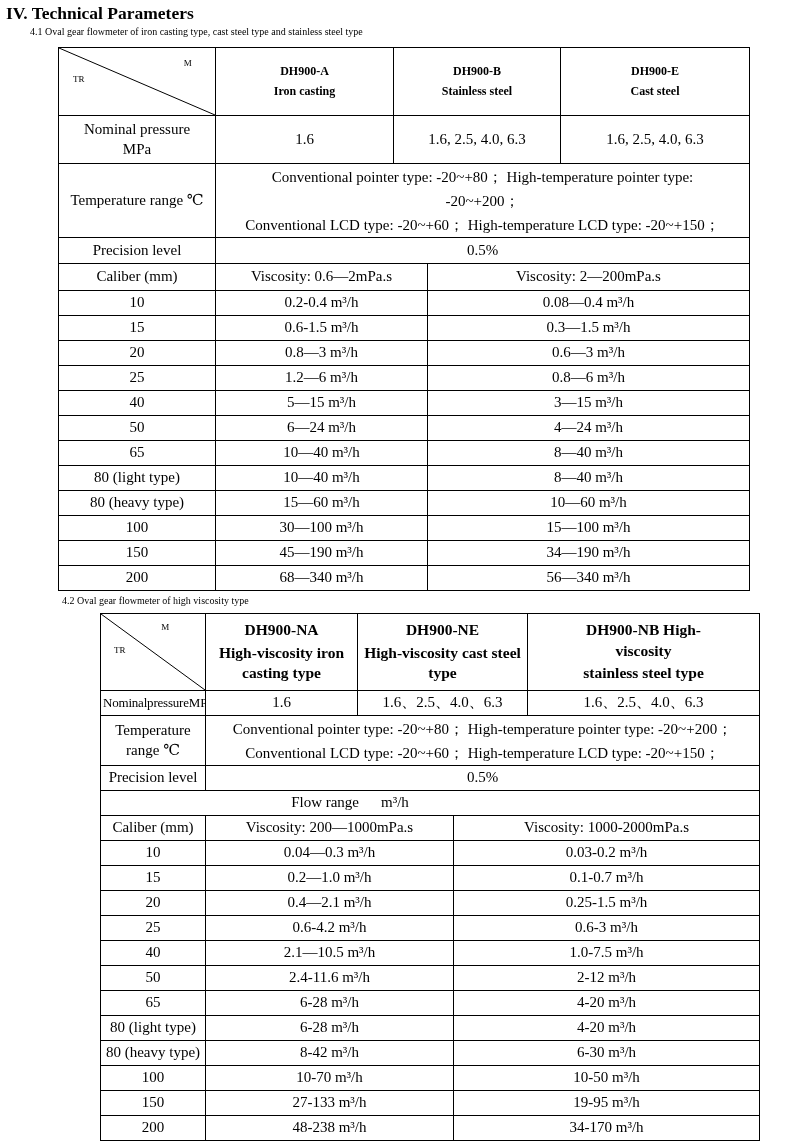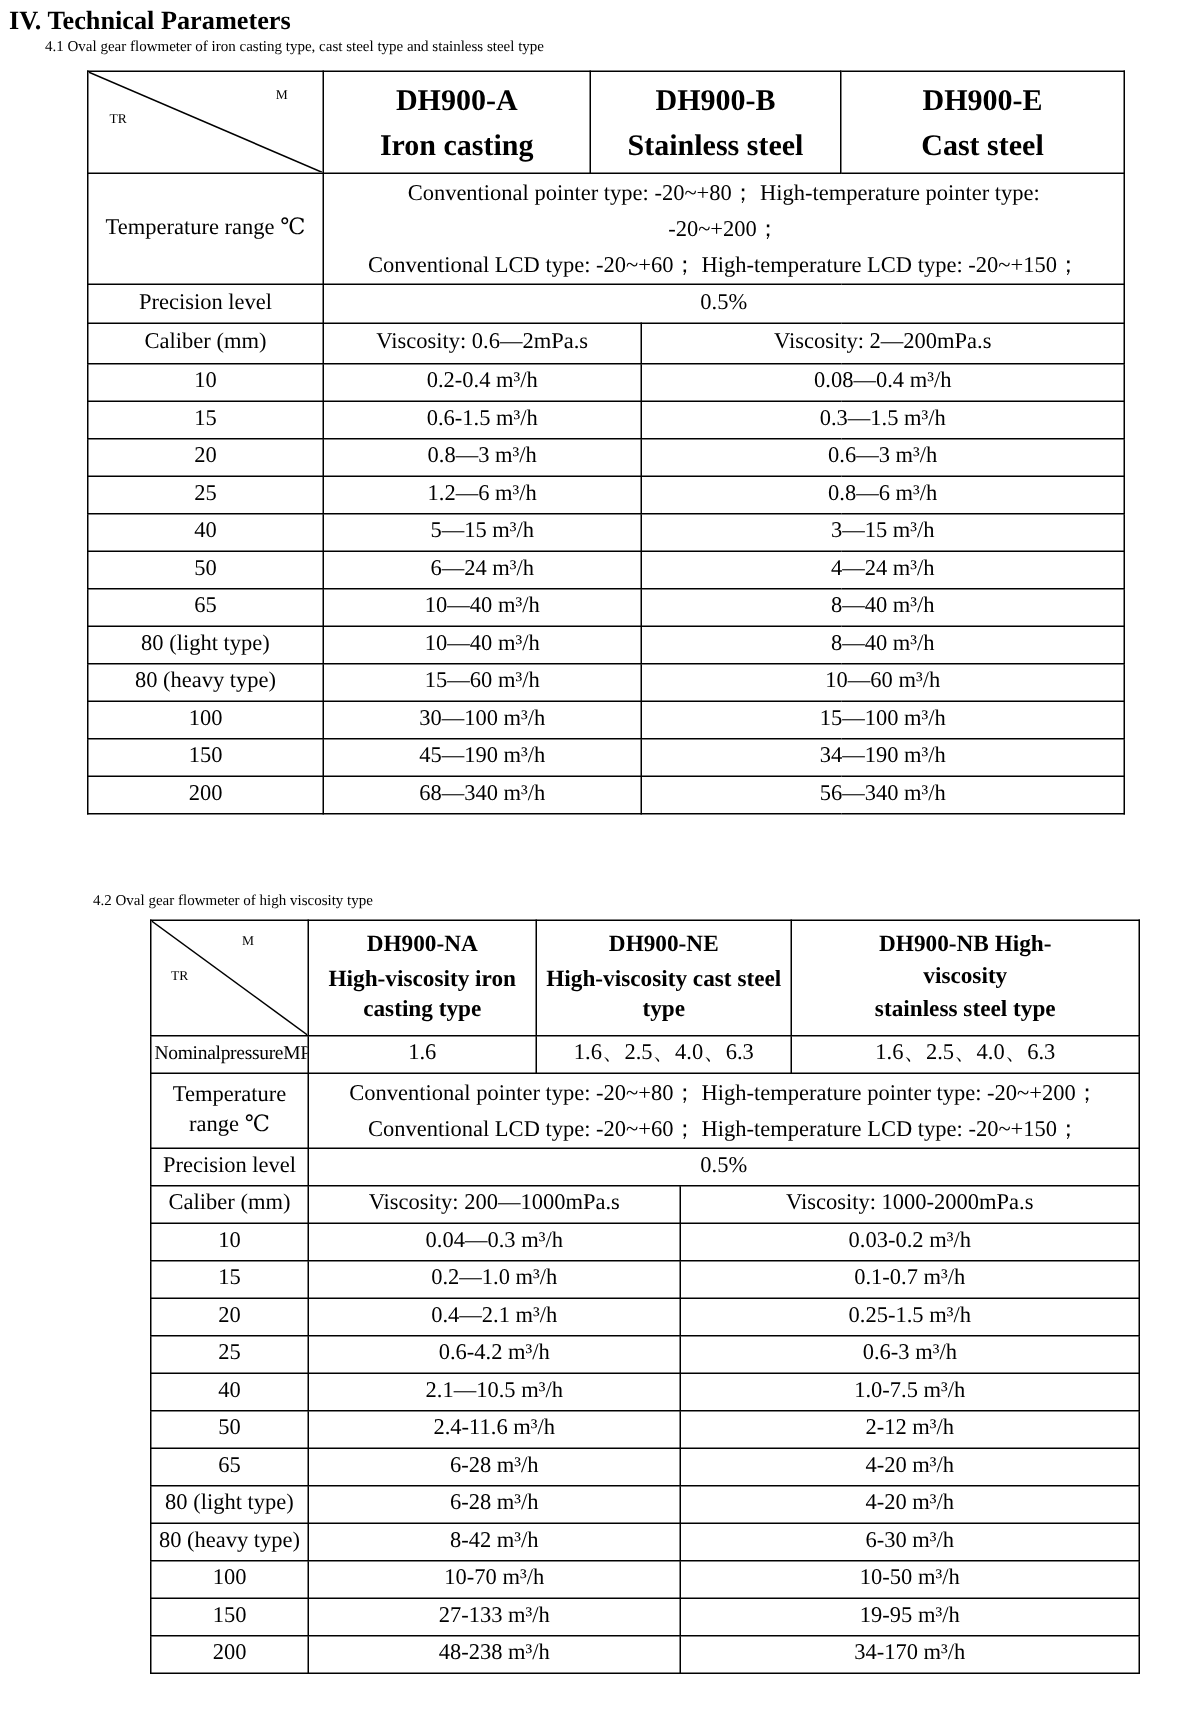--- a/index.html
+++ b/index.html
@@ -17,21 +17,21 @@
   table.t1{left:58px;top:47px;width:691px;}
   table.t2{left:100px;top:613px;width:659px;}
   .t td{border:1px solid #000;text-align:center;vertical-align:middle;padding:0 2px;font-size:15px;line-height:1.3;overflow:hidden;}
 
   
   .t1 tr.r-head{height:68px;} .t1 tr.r-press{height:48px;} .t1 tr.r-temp{height:74px;}
   .t1 tr.r-prec{height:26px;} .t1 tr.r-visc{height:27px;} .t1 tr.r-data{height:25px;}
   .t2 tr.r-head{height:77px;} .t2 tr.r-press{height:25px;} .t2 tr.r-temp{height:50px;}
   .t2 tr.r-prec{height:25px;} .t2 tr.r-flow{height:25px;} .t2 tr.r-visc{height:25px;} .t2 tr.r-data{height:25px;}
 
-  .mname,.mmat{font-weight:bold;font-size:20px;}
+  .mname,.mmat{font-weight:bold;font-size:12px;}
   .t1 .mmat{margin-top:4px;}
   .t2 .mname,.t2 .mmat{font-size:15.5px;line-height:1.35;}
   .t2 .mmat{margin-top:2px;}
   .wrap-narrow{max-width:165px;margin:0 auto;}
   .wrap-label{max-width:125px;margin:0 auto;}
   .tight{font-size:13px;letter-spacing:-0.2px;white-space:nowrap;}
 
   .diag{position:relative;padding:0;}
   .diag svg{position:absolute;top:0;left:0;width:100%;height:100%;display:block;}
   .corner-lab{position:absolute;font-size:9px;line-height:1;}
@@ -73,20 +73,28 @@
     </td>
     <td colspan="2">
       <div class="mname">DH900-B</div>
       <div class="mmat">Stainless steel</div>
     </td>
     <td>
       <div class="mname">DH900-E</div>
       <div class="mmat">Cast steel</div>
     </td>
   </tr>
+  <tr class="r-press">
+    <td>
+          <div class="wrap-label">Nominal pressure MPa</div>
+        </td>
+    <td>1.6</td>
+    <td colspan="2">1.6, 2.5, 4.0, 6.3</td>
+    <td>1.6, 2.5, 4.0, 6.3</td>
+  </tr>
   <tr class="r-temp">
     <td>Temperature range ℃</td>
     <td colspan="4" class="temp-cell">
       <div>Conventional pointer type: -20~+80； High-temperature pointer type:</div>
       <div>-20~+200；</div>
       <div>Conventional LCD type: -20~+60； High-temperature LCD type: -20~+150；</div>
     </td>
   </tr>
   <tr class="r-prec">
     <td>Precision level</td>
@@ -202,20 +210,25 @@
     <td>Temperature range ℃</td>
     <td colspan="4" class="temp-cell">
       <div>Conventional pointer type: -20~+80； High-temperature pointer type: -20~+200；</div>
       <div>Conventional LCD type: -20~+60； High-temperature LCD type: -20~+150；</div>
     </td>
   </tr>
   <tr class="r-prec">
     <td>Precision level</td>
     <td colspan="4">0.5%</td>
   </tr>
+  <tr class="r-flow">
+    <td colspan="5" class="flow-range-cell">
+      <span class="shift"><span>Flow range</span><span class="unit">m³/h</span></span>
+    </td>
+  </tr>
   <tr class="r-visc">
     <td>Caliber (mm)</td>
     <td colspan="2">Viscosity: 200—1000mPa.s</td>
     <td colspan="2">Viscosity: 1000-2000mPa.s</td>
   </tr>
   <tr class="r-data">
         <td>10</td>
         <td colspan="2">0.04—0.3 m³/h</td>
         <td colspan="2">0.03-0.2 m³/h</td>
       </tr>

